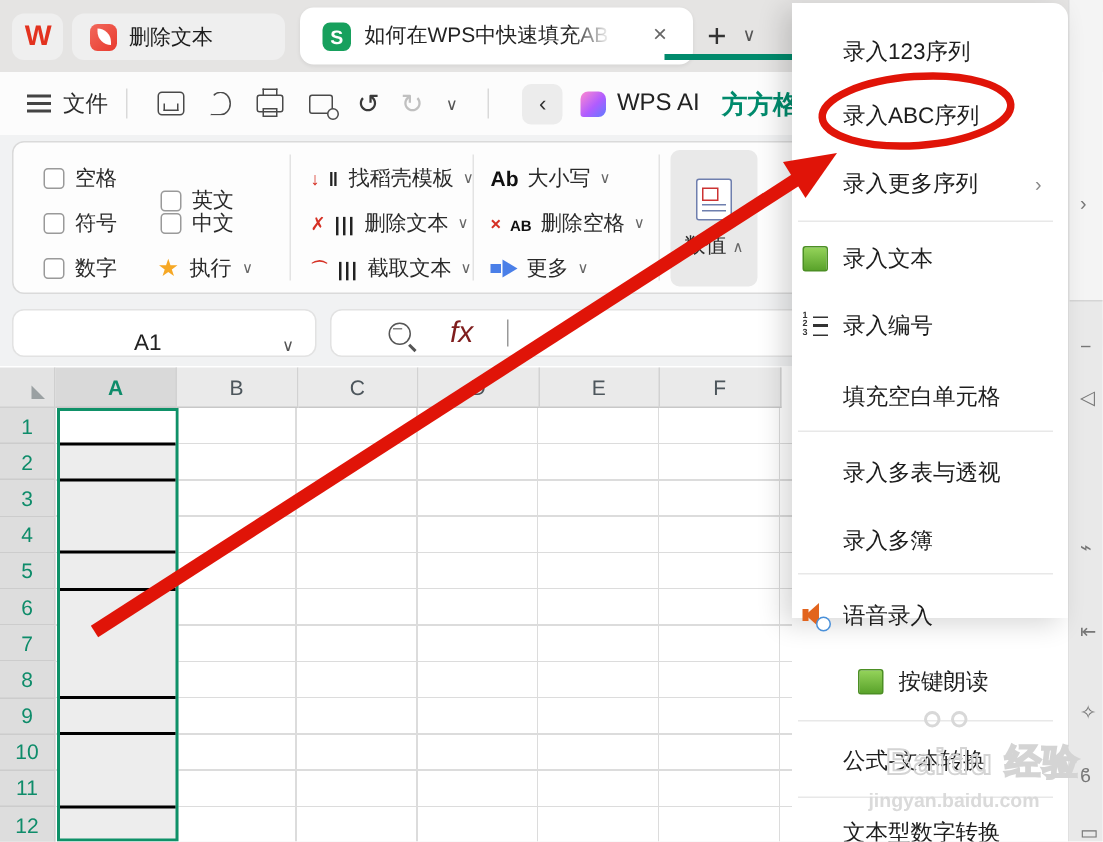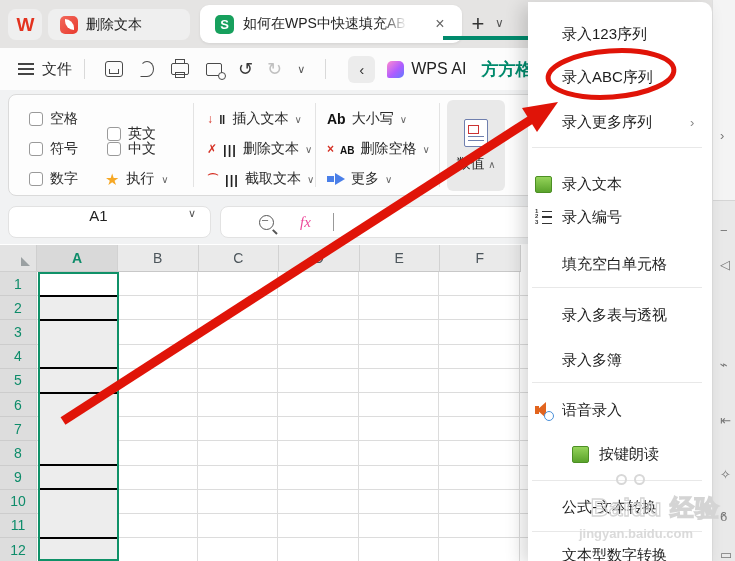--- a/index.html
+++ b/index.html
@@ -76,29 +76,29 @@
   .value-btn { position:absolute; left:438px; top:5px; width:58px; height:91px; background:#e9e9e9; border-radius:6px;
                display:flex; flex-direction:column; align-items:center; justify-content:center; gap:8px; }
   .value-doc { width:24px; height:28px; background:#fff; border:1.6px solid #6f7fae; border-radius:2px; position:relative; }
   .value-doc::before { content:""; position:absolute; left:3px; top:5px; width:9px; height:7px; border:1.4px solid #c33; }
   .value-doc::after { content:""; position:absolute; left:3px; top:16px; right:3px; height:0; border-top:1.4px solid #6f7fae;
                       box-shadow:0 4px 0 #6f7fae; }
   .value-label { font-size:14px; color:#2a2a2a; }
 
   
   .name-box { position:absolute; left:8px; top:206px; width:203px; height:32px; background:#fff; border:1px solid #e2e2e2;
-              border-radius:8px; display:flex; align-items:flex-start; }
+              border-radius:8px; display:flex; align-items:flex-end; }
   .name-val { flex:1; text-align:center; font-size:15px; color:#222; }
   .name-chev { margin-right:14px; font-size:11px; color:#555; }
   .formula-box { position:absolute; left:220px; top:206px; width:515px; height:32px; background:#fff; border:1px solid #e2e2e2;
                  border-radius:8px; display:flex; align-items:center; }
   .zoom-ic { position:relative; width:15px; height:15px; border:1.7px solid #555; border-radius:50%; margin-left:38px; }
   .zoom-ic::before { content:"–"; position:absolute; left:2px; top:-3px; font-size:11px; color:#555; }
   .zoom-ic::after { content:""; position:absolute; right:-5px; bottom:-4px; width:6px; height:1.7px; background:#555; transform:rotate(45deg); }
-  .fx { margin-left:26px; font-family:Liberation Serif, serif; font-style:italic; font-size:15px; color:#ec4899; }
+  .fx { margin-left:26px; font-family:Liberation Sans, sans-serif; font-style:italic; font-size:20px; color:#7f1d1d; }
   .fcaret { margin-left:22px; width:1px; height:18px; background:#999; }
 
   
   .grid { position:absolute; left:0; top:244px; width:735px; height:317px; background:#fff; }
   .corner { position:absolute; left:0; top:1px; width:37px; height:27px; background:#e3e3e3; border-right:1px solid #cfcfcf; border-bottom:1px solid #cfcfcf; }
   .corner-tri { position:absolute; right:6px; bottom:5px; width:0; height:0; border-left:9px solid transparent; border-bottom:9px solid #9aa0a2; transform:rotate(90deg); }
   .colhdrs { position:absolute; left:37px; top:1px; height:27px; display:flex; }
   .colhdr { width:80.5px; height:27px; background:#eaeaea; border-right:1px solid #d2d2d2; border-bottom:1px solid #c8c8c8;
             display:flex; align-items:center; justify-content:center; font-size:14px; color:#4d565c; }
   .colhdr-sel { background:#d9d9d9; color:#0e8c6a; font-weight:bold; width:81px; }
@@ -113,21 +113,21 @@
                border:2.5px solid #0f9168; }
   .active-cell { position:absolute; left:0; top:0; width:100%; height:22px; background:#ffffff; }
   .blackline { position:absolute; left:0; width:100%; height:2px; background:#000; }
 
   
   .strip { position:absolute; left:712px; top:0; width:23px; height:561px; background:#f4f4f4; border-left:1px solid #e0e0e0; }
   .strip-low { position:absolute; left:0; top:200px; width:23px; height:361px; background:#e9e9e9; border-top:1px solid #d5d5d5; }
   .strip-ic { position:absolute; left:7px; color:#777; font-size:13px; }
 
   
-  .menu { position:absolute; left:528px; top:2px; width:184px; height:559px; background:#ffffff;
+  .menu { position:absolute; left:528px; top:2px; width:184px; height:410px; background:#ffffff;
           border-radius:0 10px 0 0; box-shadow:-6px 4px 18px rgba(0,0,0,.16); }
   .menu-item { position:absolute; left:0; width:184px; height:28px; display:flex; align-items:center; font-size:15px; color:#1d1d1d; }
   .mi-text { position:absolute; left:34px; white-space:nowrap; }
   .mi-icon { position:absolute; left:7px; width:17px; height:17px; }
   .green-sq { background:linear-gradient(180deg,#94d35a,#5aa32b); border:1px solid #4c8f24; border-radius:2px; }
   .num-list { position:relative; }
   .num-list .nums { position:absolute; left:0; top:0; font-size:6px; line-height:5.6px; color:#333; font-weight:bold; }
   .num-list .lines { position:absolute; left:7px; top:2px; width:10px; height:13px;
                      border-top:1.6px solid #333; border-bottom:1.6px solid #333; }
   .num-list .lines::after { content:""; position:absolute; left:0; top:4.6px; width:10px; height:1.6px; background:#333; }
@@ -222,21 +222,21 @@
       <span class="star-ic">★</span>
       <span class="cblabel">执行</span>
       <span class="btn-chev">∨</span>
     </div>
 
     <div class="rb-sep" style="left:184px;"></div>
 
     <div class="btnrow" style="left:198px; top:13px;">
       <span class="glyph-red">↓</span>
       <span class="glyph-bars">‖</span>
-      <span class="btn-label">插入文本</span>
+      <span class="btn-label">找稻壳模板</span>
       <span class="btn-chev">∨</span>
     </div>
     <div class="btnrow" style="left:198px; top:43px;">
       <span class="glyph-red">✗</span>
       <span class="glyph-bars">|||</span>
       <span class="btn-label">删除文本</span>
       <span class="btn-chev">∨</span>
     </div>
     <div class="btnrow" style="left:198px; top:73px;">
       <span class="glyph-red">⌒</span>
@@ -343,21 +343,21 @@
       <span class="mi-text">录入123序列</span>
     </div>
     <div class="menu-item" style="top:61px;">
       <span class="mi-text">录入ABC序列</span>
     </div>
     <div class="menu-item" style="top:106px;">
       <span class="mi-text">录入更多序列</span>
       <span class="submenu-arrow">›</span>
     </div>
     <div class="menu-sep" style="top:145px;"></div>
-    <div class="menu-item" style="top:168px;">
+    <div class="menu-item" style="top:156px;">
       <span class="mi-icon green-sq"></span>
       <span class="mi-text">录入文本</span>
     </div>
     <div class="menu-item" style="top:201px;">
       <span class="mi-icon num-list">
         <span class="nums">1<br>2<br>3</span>
           <span class="lines"></span>
       </span>
       <span class="mi-text">录入编号</span>
     </div>

